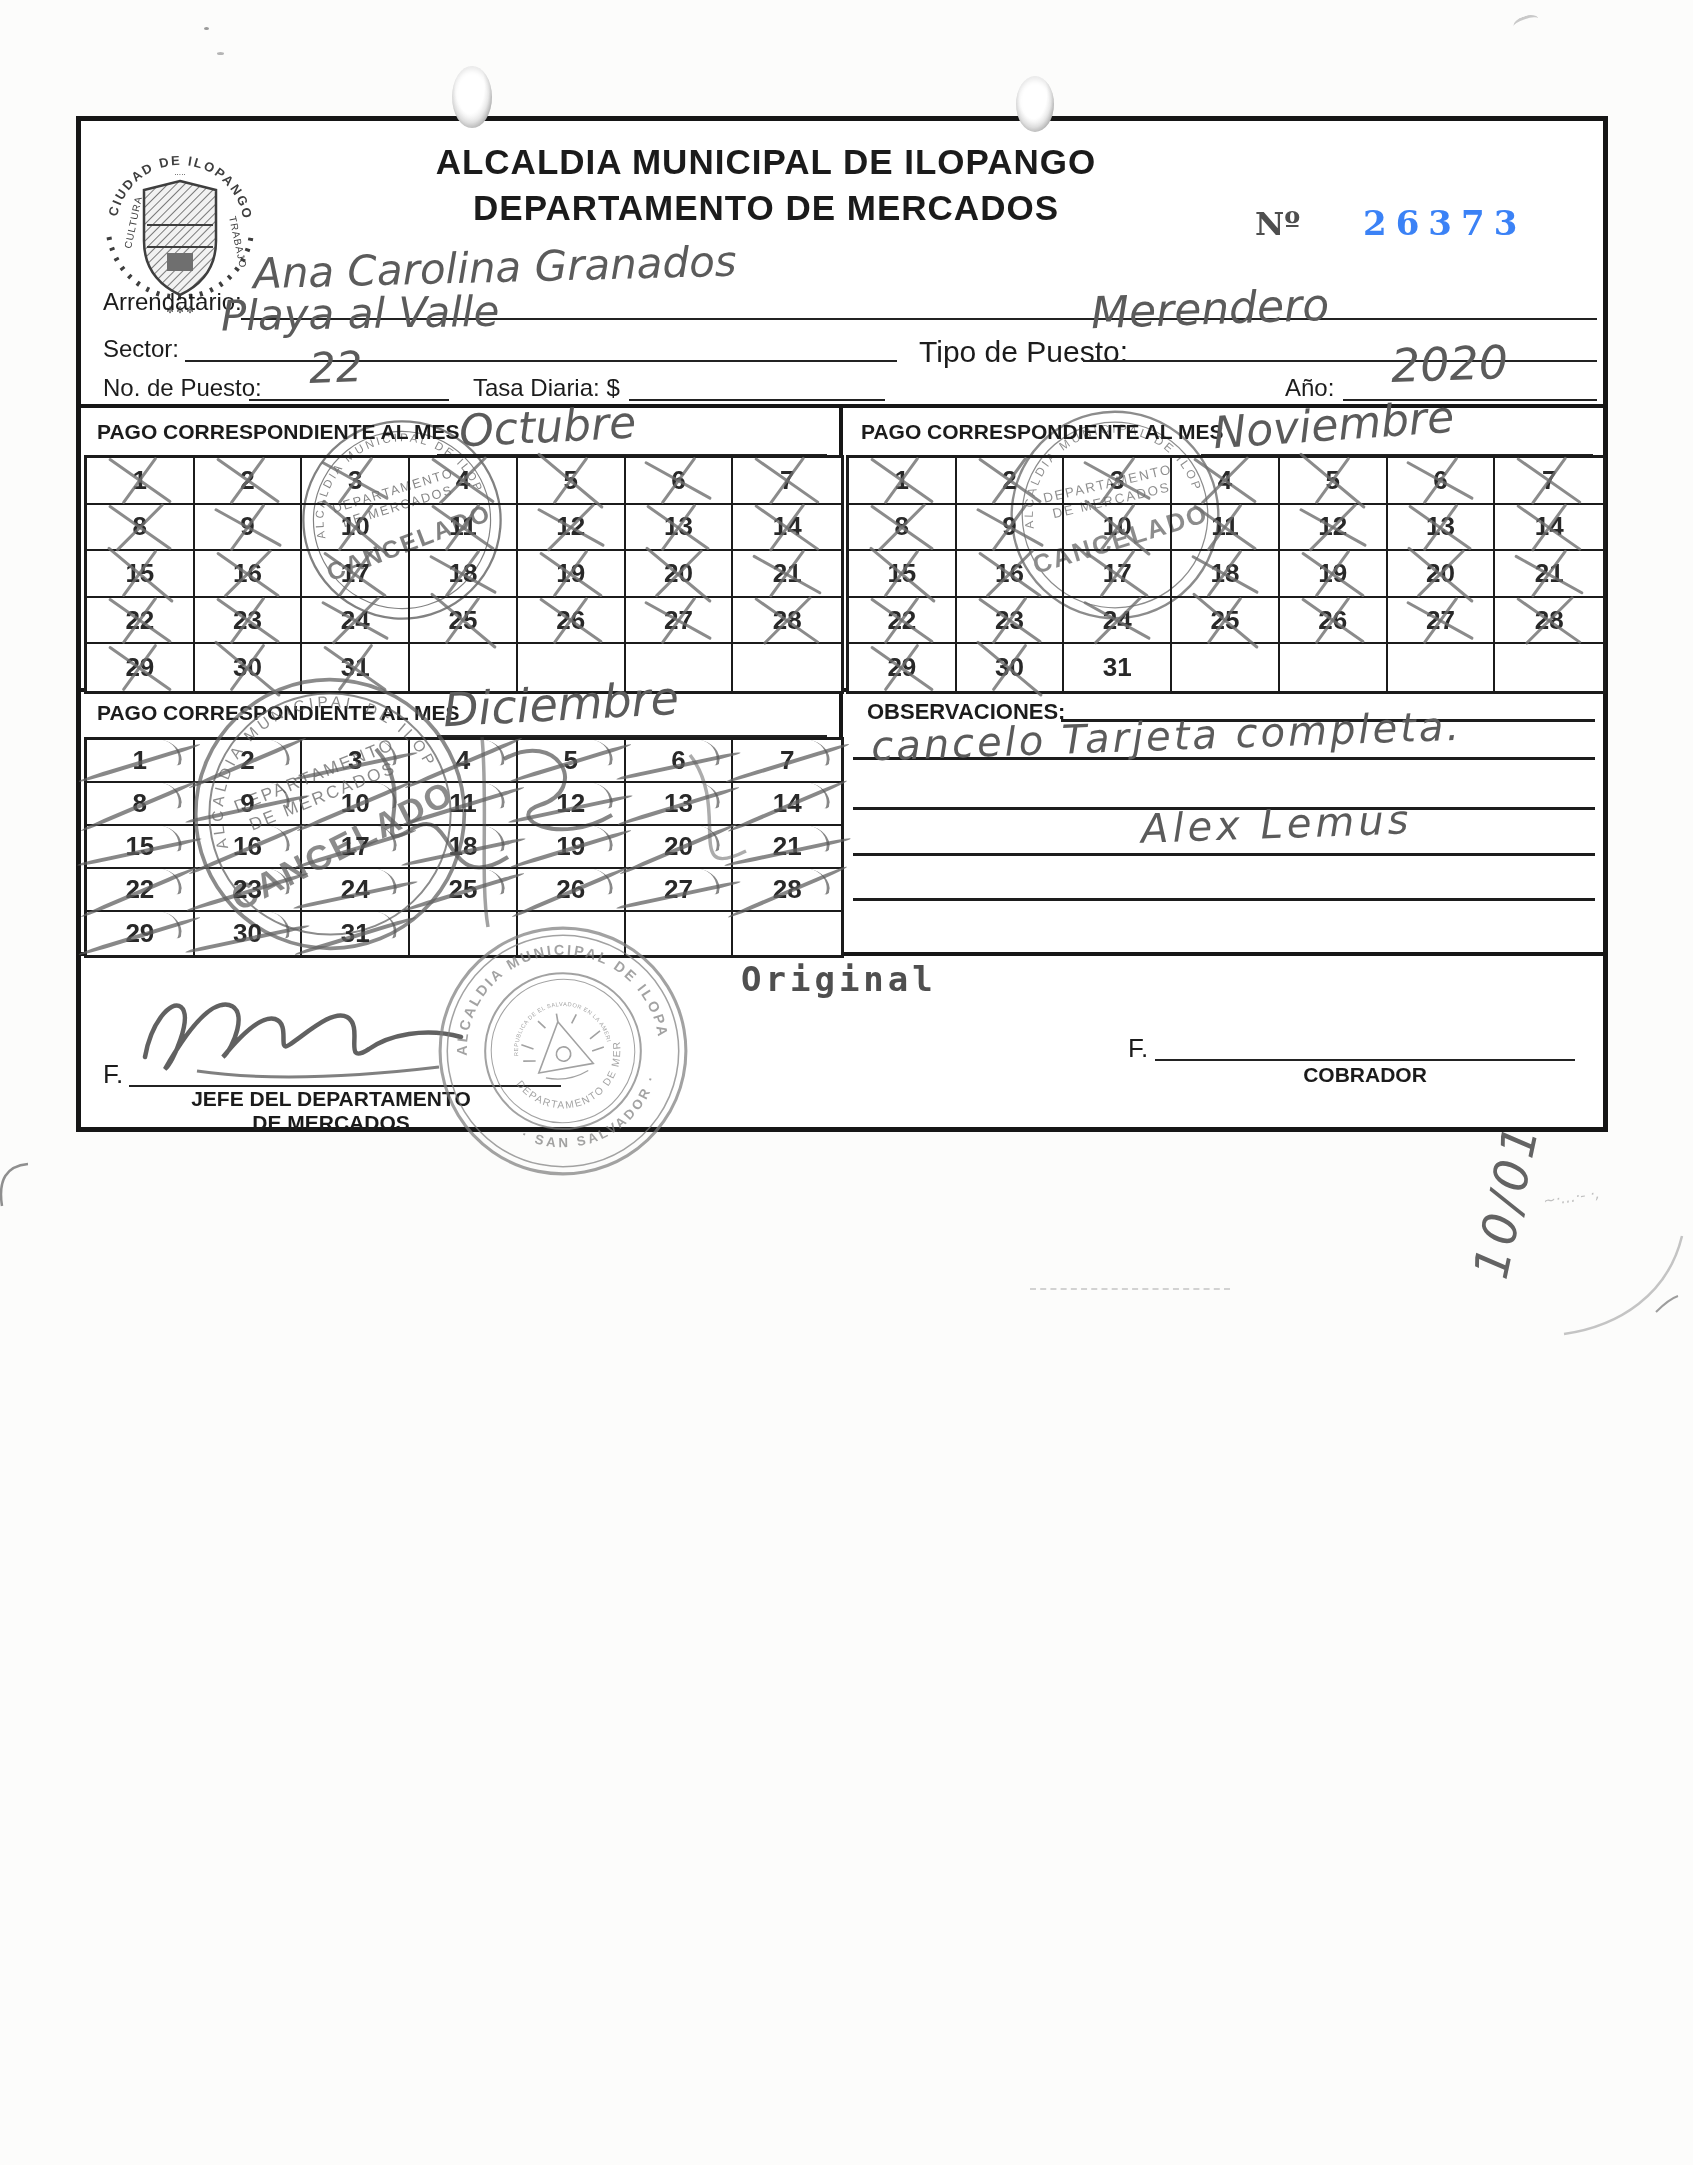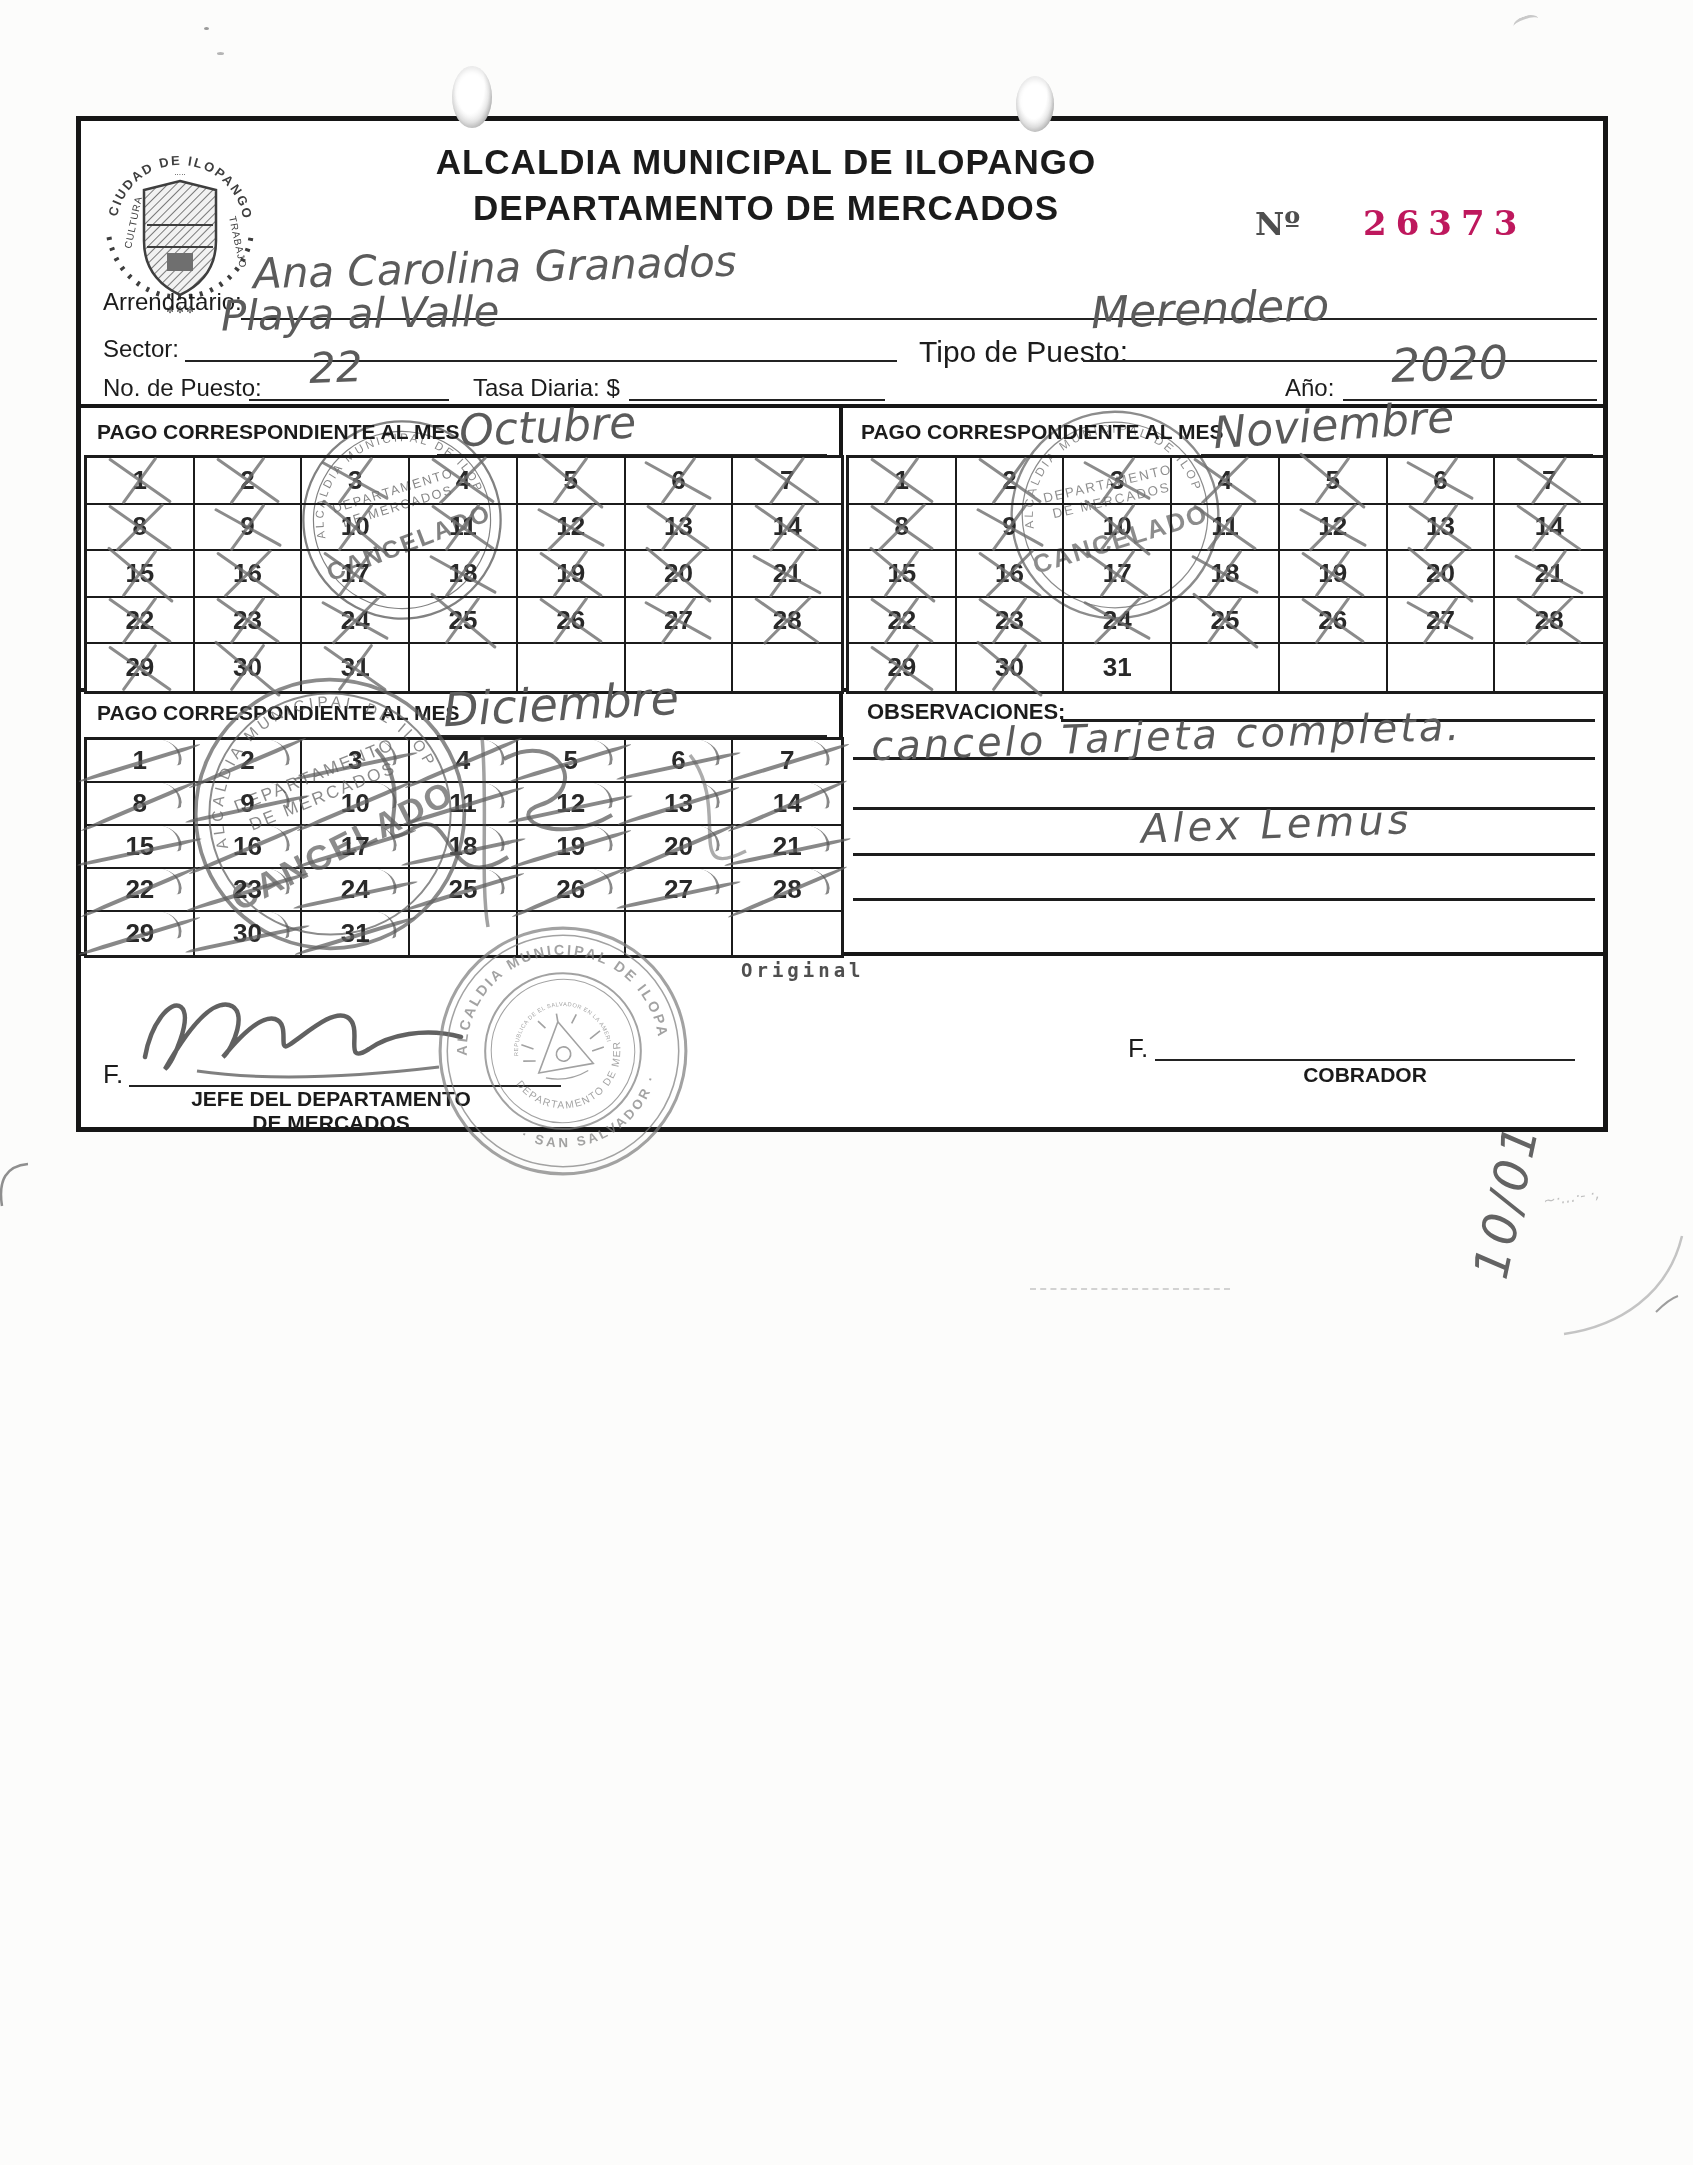--- a/index.html
+++ b/index.html
@@ -96,21 +96,21 @@
         <text x="85" y="184" text-anchor="middle" font-size="9" fill="currentColor">✻ ✻ ✻</text>
       </svg>
     </div>
 
     <div class="abs title" style="left:300px;top:18px;width:770px;">
       <div>ALCALDIA MUNICIPAL DE ILOPANGO</div>
       <div>DEPARTAMENTO DE MERCADOS</div>
     </div>
 
     <span class="abs serialfont" style="left:1174px;top:52px;font-size:32px;">Nº</span>
-    <span class="abs serialfont" style="left:1282px;top:50px;font-size:34px;letter-spacing:9px;color:#be185d;">26373</span>
+    <span class="abs serialfont" style="left:1282px;top:50px;font-size:34px;letter-spacing:9px;color:#3b82f6;">26373</span>
 
     <span class="abs lbl" style="left:22px;top:167px;font-size:24px;">Arrendatario:</span>
     <span class="abs uline" style="left:160px;top:167px;width:1356px;height:30px;"></span>
     <span class="abs hand" style="left:172px;top:122px;font-size:42px;transform:rotate(-1.5deg);">Ana Carolina Granados</span>
 
     <span class="abs lbl" style="left:22px;top:214px;font-size:24px;">Sector:</span>
     <span class="abs uline" style="left:104px;top:209px;width:712px;height:30px;"></span>
     <span class="abs hand" style="left:140px;top:168px;font-size:42px;transform:rotate(-1deg);">Playa al Valle</span>
     <span class="abs lbl" style="left:838px;top:214px;font-size:30px;">Tipo de Puesto:</span>
     <span class="abs uline" style="left:1002px;top:209px;width:514px;height:30px;"></span>
@@ -492,21 +492,21 @@
         <circle cx="115" cy="115" r="97" fill="none" stroke="currentColor" stroke-width="1.6"></circle>
         <text font-size="12.5" letter-spacing="3" fill="currentColor" font-family="Liberation Sans, sans-serif">
           <textPath href="#arc2" startOffset="2%">ALCALDIA MUNICIPAL DE ILOPANGO</textPath>
         </text>
         <text x="115" y="86" text-anchor="middle" font-size="14" letter-spacing="2" fill="currentColor" font-family="Liberation Sans, sans-serif">DEPARTAMENTO</text>
         <text x="115" y="104" text-anchor="middle" font-size="14" letter-spacing="2" fill="currentColor" font-family="Liberation Sans, sans-serif">DE MERCADOS</text>
         <text x="115" y="152" text-anchor="middle" font-size="28" font-weight="bold" letter-spacing="2" fill="currentColor" transform="rotate(-5 115 144)" font-family="Liberation Sans, sans-serif">CANCELADO</text>
       </svg>
     </div>
 
-    <span class="abs mono" style="left:660px;top:838px;font-size:19px;letter-spacing:4px;">Original</span>
+    <span class="abs mono" style="left:660px;top:838px;font-size:34px;letter-spacing:4px;">Original</span>
 
     <span class="abs lbl" style="left:22px;top:938px;font-size:26px;">F.</span>
     <span class="abs uline" style="left:48px;top:934px;width:432px;height:30px;"></span>
     <svg class="abs" style="left:54px;top:862px;" width="340" height="100" viewBox="0 0 340 100">
       <path d="M10,74 C16,40 36,16 46,24 C58,34 38,80 30,86 C54,44 76,18 94,22 C114,27 98,66 88,74 C106,52 126,32 140,36 C156,41 142,70 154,62 C172,50 198,26 212,34 C230,44 206,84 234,66 C254,52 290,44 326,54" fill="none" stroke="#454545" stroke-width="4.5" stroke-linecap="round" opacity=".85"></path>
       <path d="M62,88 C130,98 220,94 304,84" fill="none" stroke="#4a4a4a" stroke-width="3" opacity=".7"></path>
     </svg>
     <div class="abs capt" style="left:40px;top:966px;width:420px;">
       <div>JEFE DEL DEPARTAMENTO</div>
       <div>DE MERCADOS</div>

